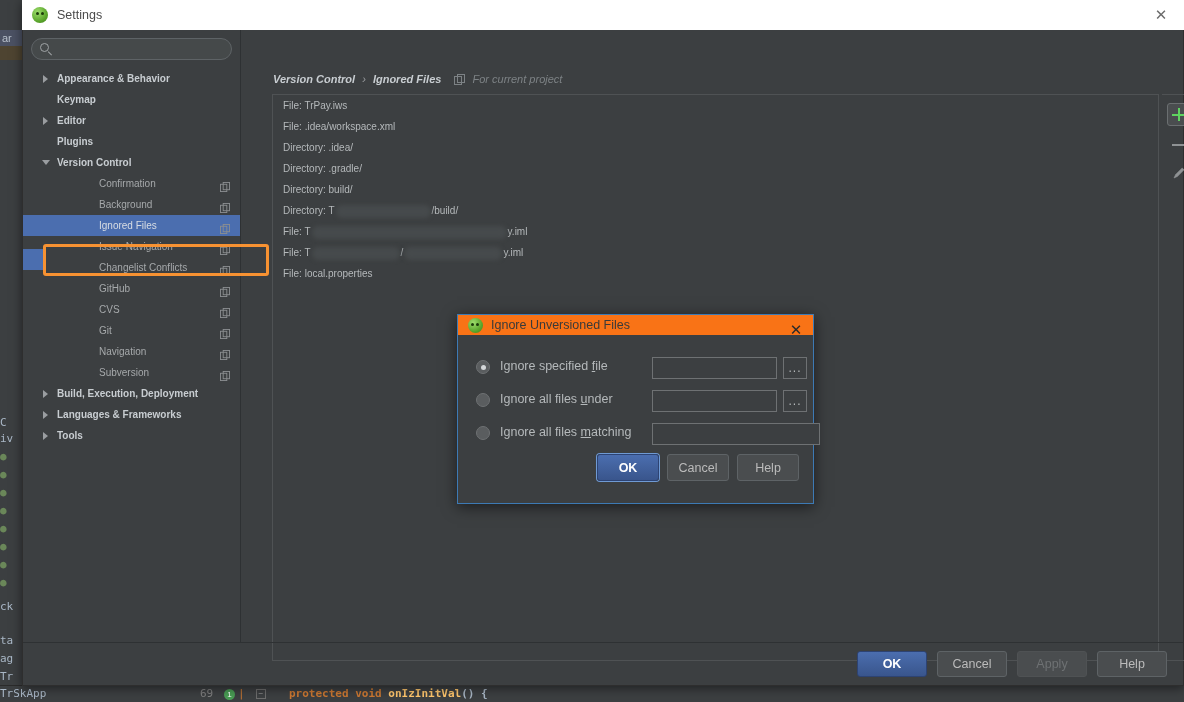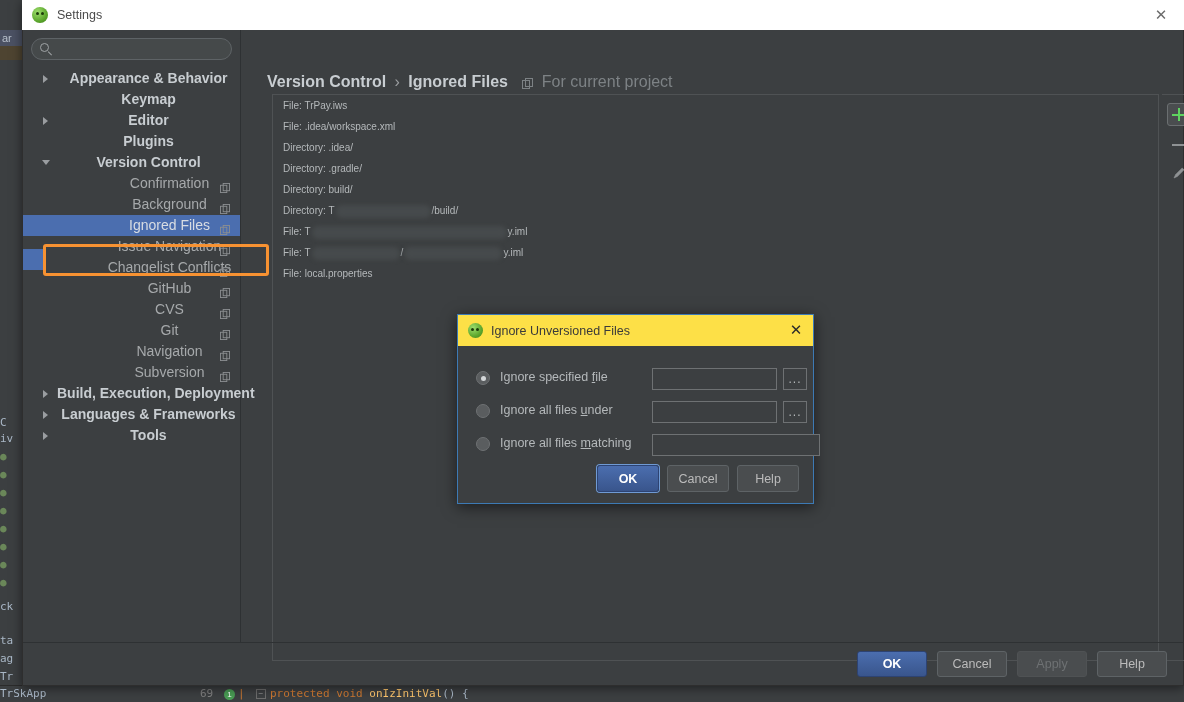--- a/index.html
+++ b/index.html
@@ -51,21 +51,21 @@
     width: 11px; height: 11px; border-radius: 50%;
     background: #499c54; color: #fff; font-size: 8px; line-height: 11px;
     text-align: center; font-family: "Liberation Sans", sans-serif;
   }
   #ide-bg .bs-bar  { position: absolute; left: 238px; top: 1px; color: #cc7832; }
   #ide-bg .bs-fold {
     position: absolute; left: 256px; top: 3px; width: 10px; height: 10px;
     border: 1px solid #6d6d6d; color: #8c8c8c; font-size: 8px;
     line-height: 8px; text-align: center;
   }
-  #ide-bg .bs-code { position: absolute; left: 270px; top: 1px; color: #cc7832; }
+  #ide-bg .bs-code { position: absolute; left: 289px; top: 1px; color: #cc7832; font-weight: bold; }
   #ide-bg .bs-code .m { color: #ffc66d; }
   #ide-bg .bs-code .p { color: #a9b7c6; }
 
   
   #settings-window {
     position: absolute; left: 22px; top: 0;
     width: 1162px; height: 686px;
     background: #3c3f41;
     box-shadow: 0 2px 10px rgba(0,0,0,.5);
   }
@@ -129,22 +129,22 @@
   .search-box input {
     position: absolute; left: 24px; top: 0; right: 8px; height: 20px;
     background: transparent; border: none; outline: none;
     color: #bbbbbb; font-size: 12px; font-family: "Liberation Sans", sans-serif;
   }
 
   .tree { margin-top: 8px; }
   .tree-item {
     position: relative;
     height: 21px; line-height: 21px;
-    font-size: 14px; color: #bbbbbb;
-    white-space: nowrap; cursor: default; text-align: center;
+    font-size: 10px; color: #bbbbbb;
+    white-space: nowrap; cursor: default;
   }
   .tree-item.top { font-weight: bold; color: #c8cdd1; padding-left: 34px; }
   .tree-item.child { padding-left: 76px; color: #a6a9ab; }
   .tree-item .arrow {
     position: absolute; left: 20px; top: 7px;
     width: 0; height: 0;
     border-left: 5px solid #9a9da0;
     border-top: 4px solid transparent;
     border-bottom: 4px solid transparent;
   }
@@ -173,23 +173,24 @@
   .sel-strip {
     position: absolute; left: 0; top: 219px;
     width: 20px; height: 21px; background: #4b6eaf;
   }
 
   
   .main {
     position: absolute; left: 219px; top: 0; right: 0; height: 612px;
   }
   .breadcrumb {
-    position: absolute; left: 25px; top: 43px;
-    font-size: 16px; color: #c8cdd1; font-weight: bold;
+    position: absolute; left: 31px; top: 43px;
+    font-size: 11px; color: #c8cdd1; font-weight: bold;
     white-space: nowrap;
+    font-style: italic;
   }
   .breadcrumb .sep { color: #9a9da0; font-weight: normal; margin: 0 4px; }
   .breadcrumb .scope {
     color: #7d8285; font-weight: normal; margin-left: 10px;
   }
   .breadcrumb .scope-ic {
     display: inline-block; vertical-align: -2px; margin-right: 4px;
   }
 
   .list-panel {
@@ -261,21 +262,21 @@
   
   .dialog {
     position: absolute; left: 434px; top: 284px;
     width: 357px; height: 190px;
     background: #3c3f41;
     border: 1px solid #3d7ab5;
     box-shadow: 0 3px 14px rgba(0,0,0,.55);
   }
   .dialog-title {
     position: relative;
-    height: 31px; background: #fde047;
+    height: 20px; background: #f97316;
     display: flex; align-items: center; padding-left: 10px;
   }
   .dialog-title .app-icon {
     width: 15px; height: 15px; border-radius: 50%;
     background: radial-gradient(circle at 35% 32%, #9ede6d 0%, #5aa52b 62%, #3f7d1c 100%);
     position: relative; flex: 0 0 auto;
   }
   .dialog-title .app-icon::before,
   .dialog-title .app-icon::after {
     content: ""; position: absolute; width: 3px; height: 3px;

